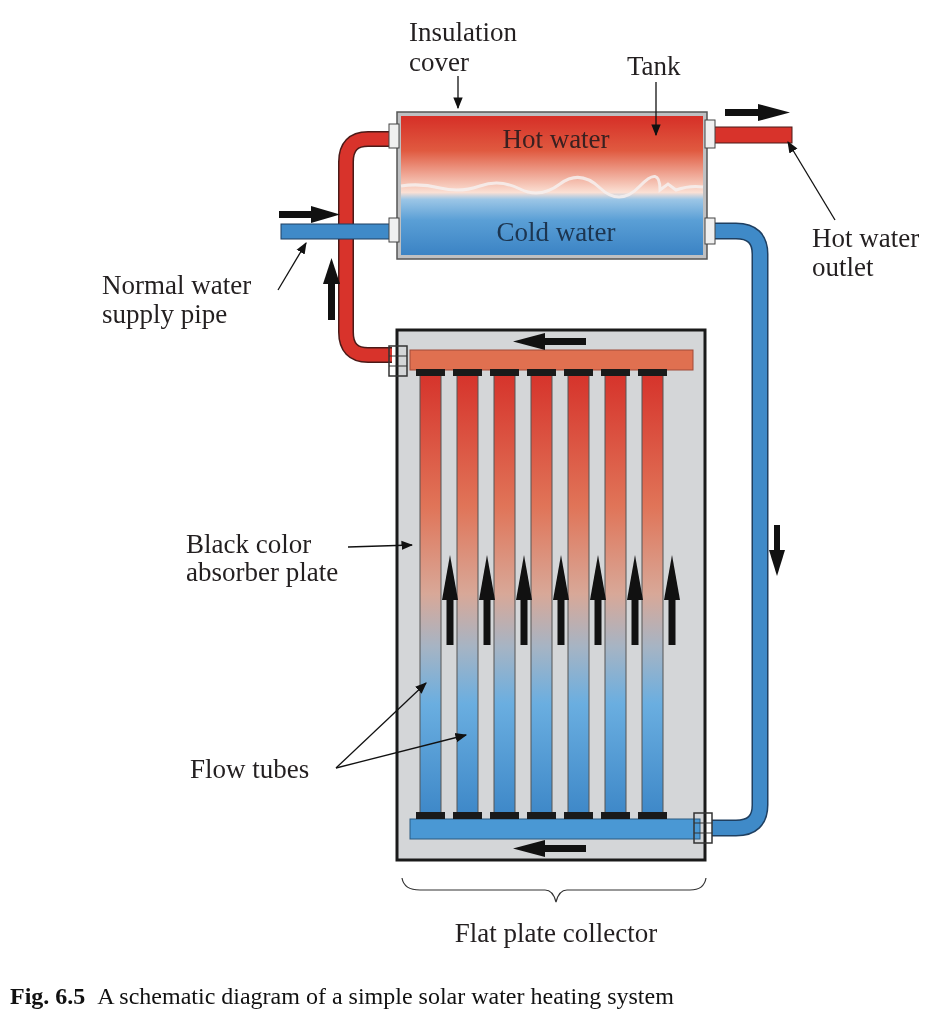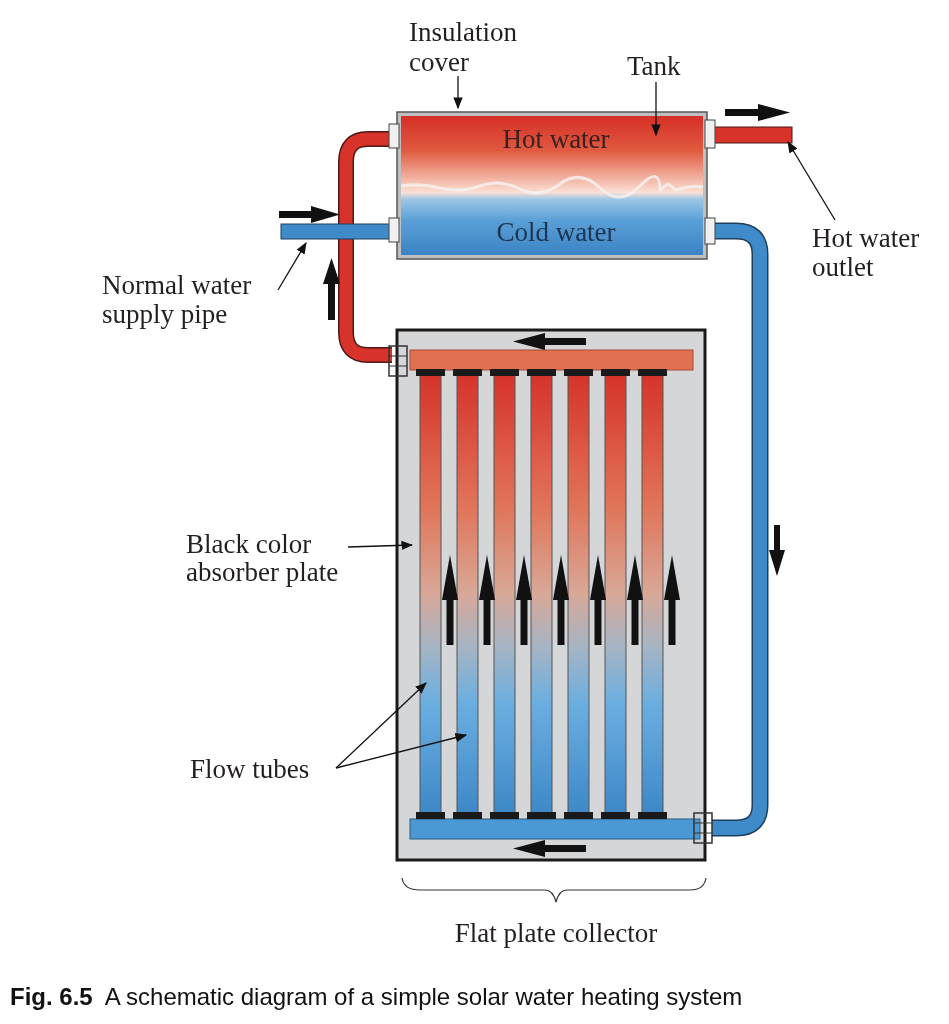--- a/index.html
+++ b/index.html
@@ -1,21 +1,21 @@
 <!DOCTYPE html>
 <html><head>
 <meta charset="utf-8">
 <style>
   html, body { margin: 0; padding: 0; background: #ffffff; }
   body { width: 949px; height: 1024px; position: relative; overflow: hidden; font-family: "Liberation Serif", serif; }
   #diagram { position: absolute; left: 0; top: 0; width: 949px; height: 1024px; }
   .lbl { font-family: "Liberation Serif", serif; font-size: 27px; fill: #231f20; }
   .lbl-in { font-family: "Liberation Serif", serif; font-size: 27px; fill: #3a2020; }
   .lbl-cold { font-family: "Liberation Serif", serif; font-size: 27px; fill: #1c3550; }
-  .caption { position: absolute; left: 10px; top: 983px; font-family: Liberation Sans, sans-serif; font-size: 24px; color: #111; white-space: nowrap; }
+  .caption { position: absolute; left: 10px; top: 983px; font-family: Liberation Serif, serif; font-size: 24px; color: #111; white-space: nowrap; }
   .caption .fig { font-weight: bold; margin-right: 12px; }
 </style>
 </head>
 <body>
 
 <svg id="diagram" viewBox="0 0 949 1024" xmlns="http://www.w3.org/2000/svg">
   <defs>
     <linearGradient id="tankGrad" x1="0" y1="0" x2="0" y2="1">
       <stop offset="0" stop-color="#d62f27"></stop>
       <stop offset="0.25" stop-color="#e05a40"></stop>

